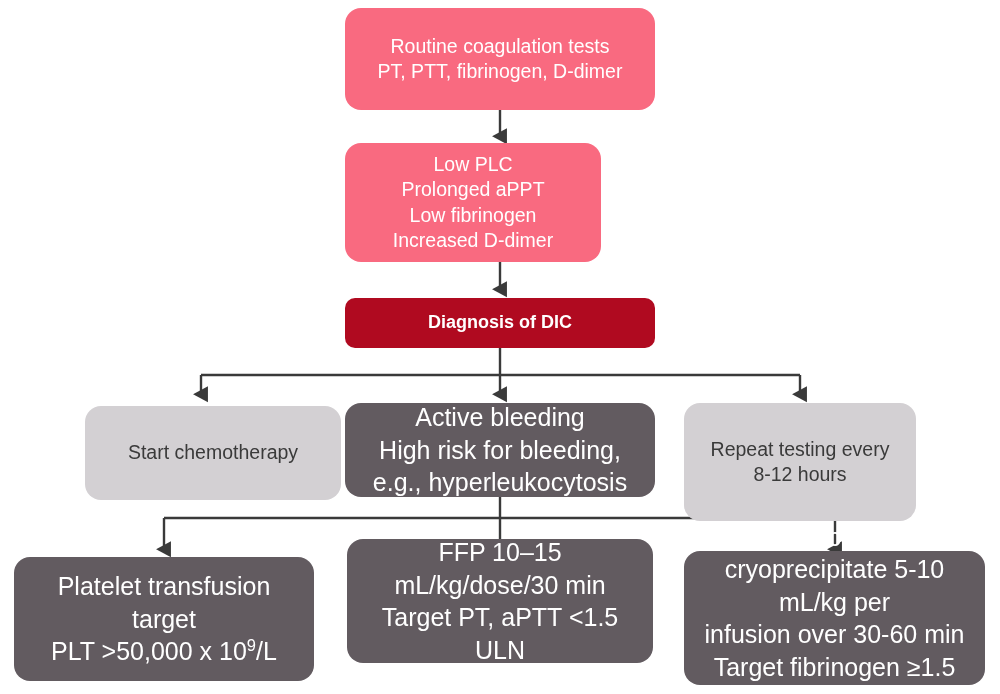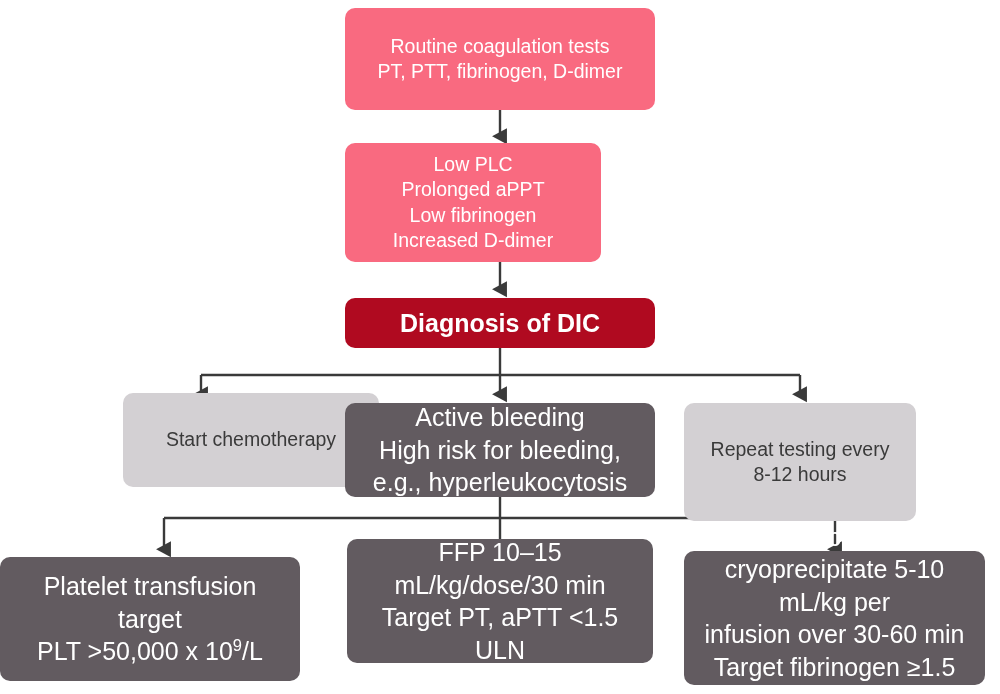--- a/index.html
+++ b/index.html
@@ -17,39 +17,39 @@
     background: #ffffff;
     overflow: hidden;
   }
   .node {
     position: absolute;
     box-sizing: border-box;
     display: flex;
     align-items: center;
     justify-content: center;
     text-align: center;
-    border-radius: 10px;
+    border-radius: 16px;
     line-height: 1.30;
     padding: 6px 10px;
     white-space: pre-line;
   }
   .node .txt {
     display: block;
     white-space: pre-line;
     width: 100%;
   }
   .pink {
     background: #F96A80;
     color: #ffffff;
     font-size: 19.5px;
   }
   .crimson {
     background: #B00A20;
     color: #ffffff;
-    font-size: 25px;
+    font-size: 18px;
     font-weight: bold;
   }
   .darkgray {
     background: #625B60;
     color: #ffffff;
     font-size: 25px;
   }
   .lightgray {
     background: #D3D0D3;
     color: #3A3A3A;
@@ -107,36 +107,36 @@
     <span class="txt">Low PLC
 Prolonged aPPT
 Low fibrinogen
 Increased D-dimer</span>
   </div>
 
   <div class="node crimson" style="left:345px; top:298px; width:310px; height:50px; border-radius:10px;">
     <span class="txt">Diagnosis of DIC</span>
   </div>
 
-  <div class="node lightgray" style="left:85px; top:393px; width:256px; height:94px;margin-left:38px;">
+  <div class="node lightgray" style="left:85px; top:406px; width:256px; height:94px;">
     <span class="txt">Start chemotherapy</span>
   </div>
 
   <div class="node darkgray" style="left:345px; top:403px; width:310px; height:94px;">
     <span class="txt">Active bleeding
 High risk for bleeding,
 e.g., hyperleukocytosis</span>
   </div>
 
   <div class="node lightgray" style="left:684px; top:403px; width:232px; height:118px;">
     <span class="txt">Repeat testing every
 8-12 hours</span>
   </div>
 
-  <div class="node darkgray" style="left:0; top:557px; width:300px; height:124px;">
+  <div class="node darkgray" style="left:14px; top:557px; width:300px; height:124px;">
     <span class="txt"><span>Platelet transfusion target</span><br><span>PLT &gt;50,000 x 10</span><span class="sup">9</span><span>/L</span></span>
   </div>
 
   <div class="node darkgray" style="left:347px; top:539px; width:306px; height:124px;">
     <span class="txt">FFP 10–15 mL/kg/dose/30 min
 Target PT, aPTT &lt;1.5 ULN</span>
   </div>
 
   <div class="node darkgray" style="left:684px; top:551px; width:301px; height:134px;align-items:center;">
     <span class="txt">Fibrinogen concentrate/

